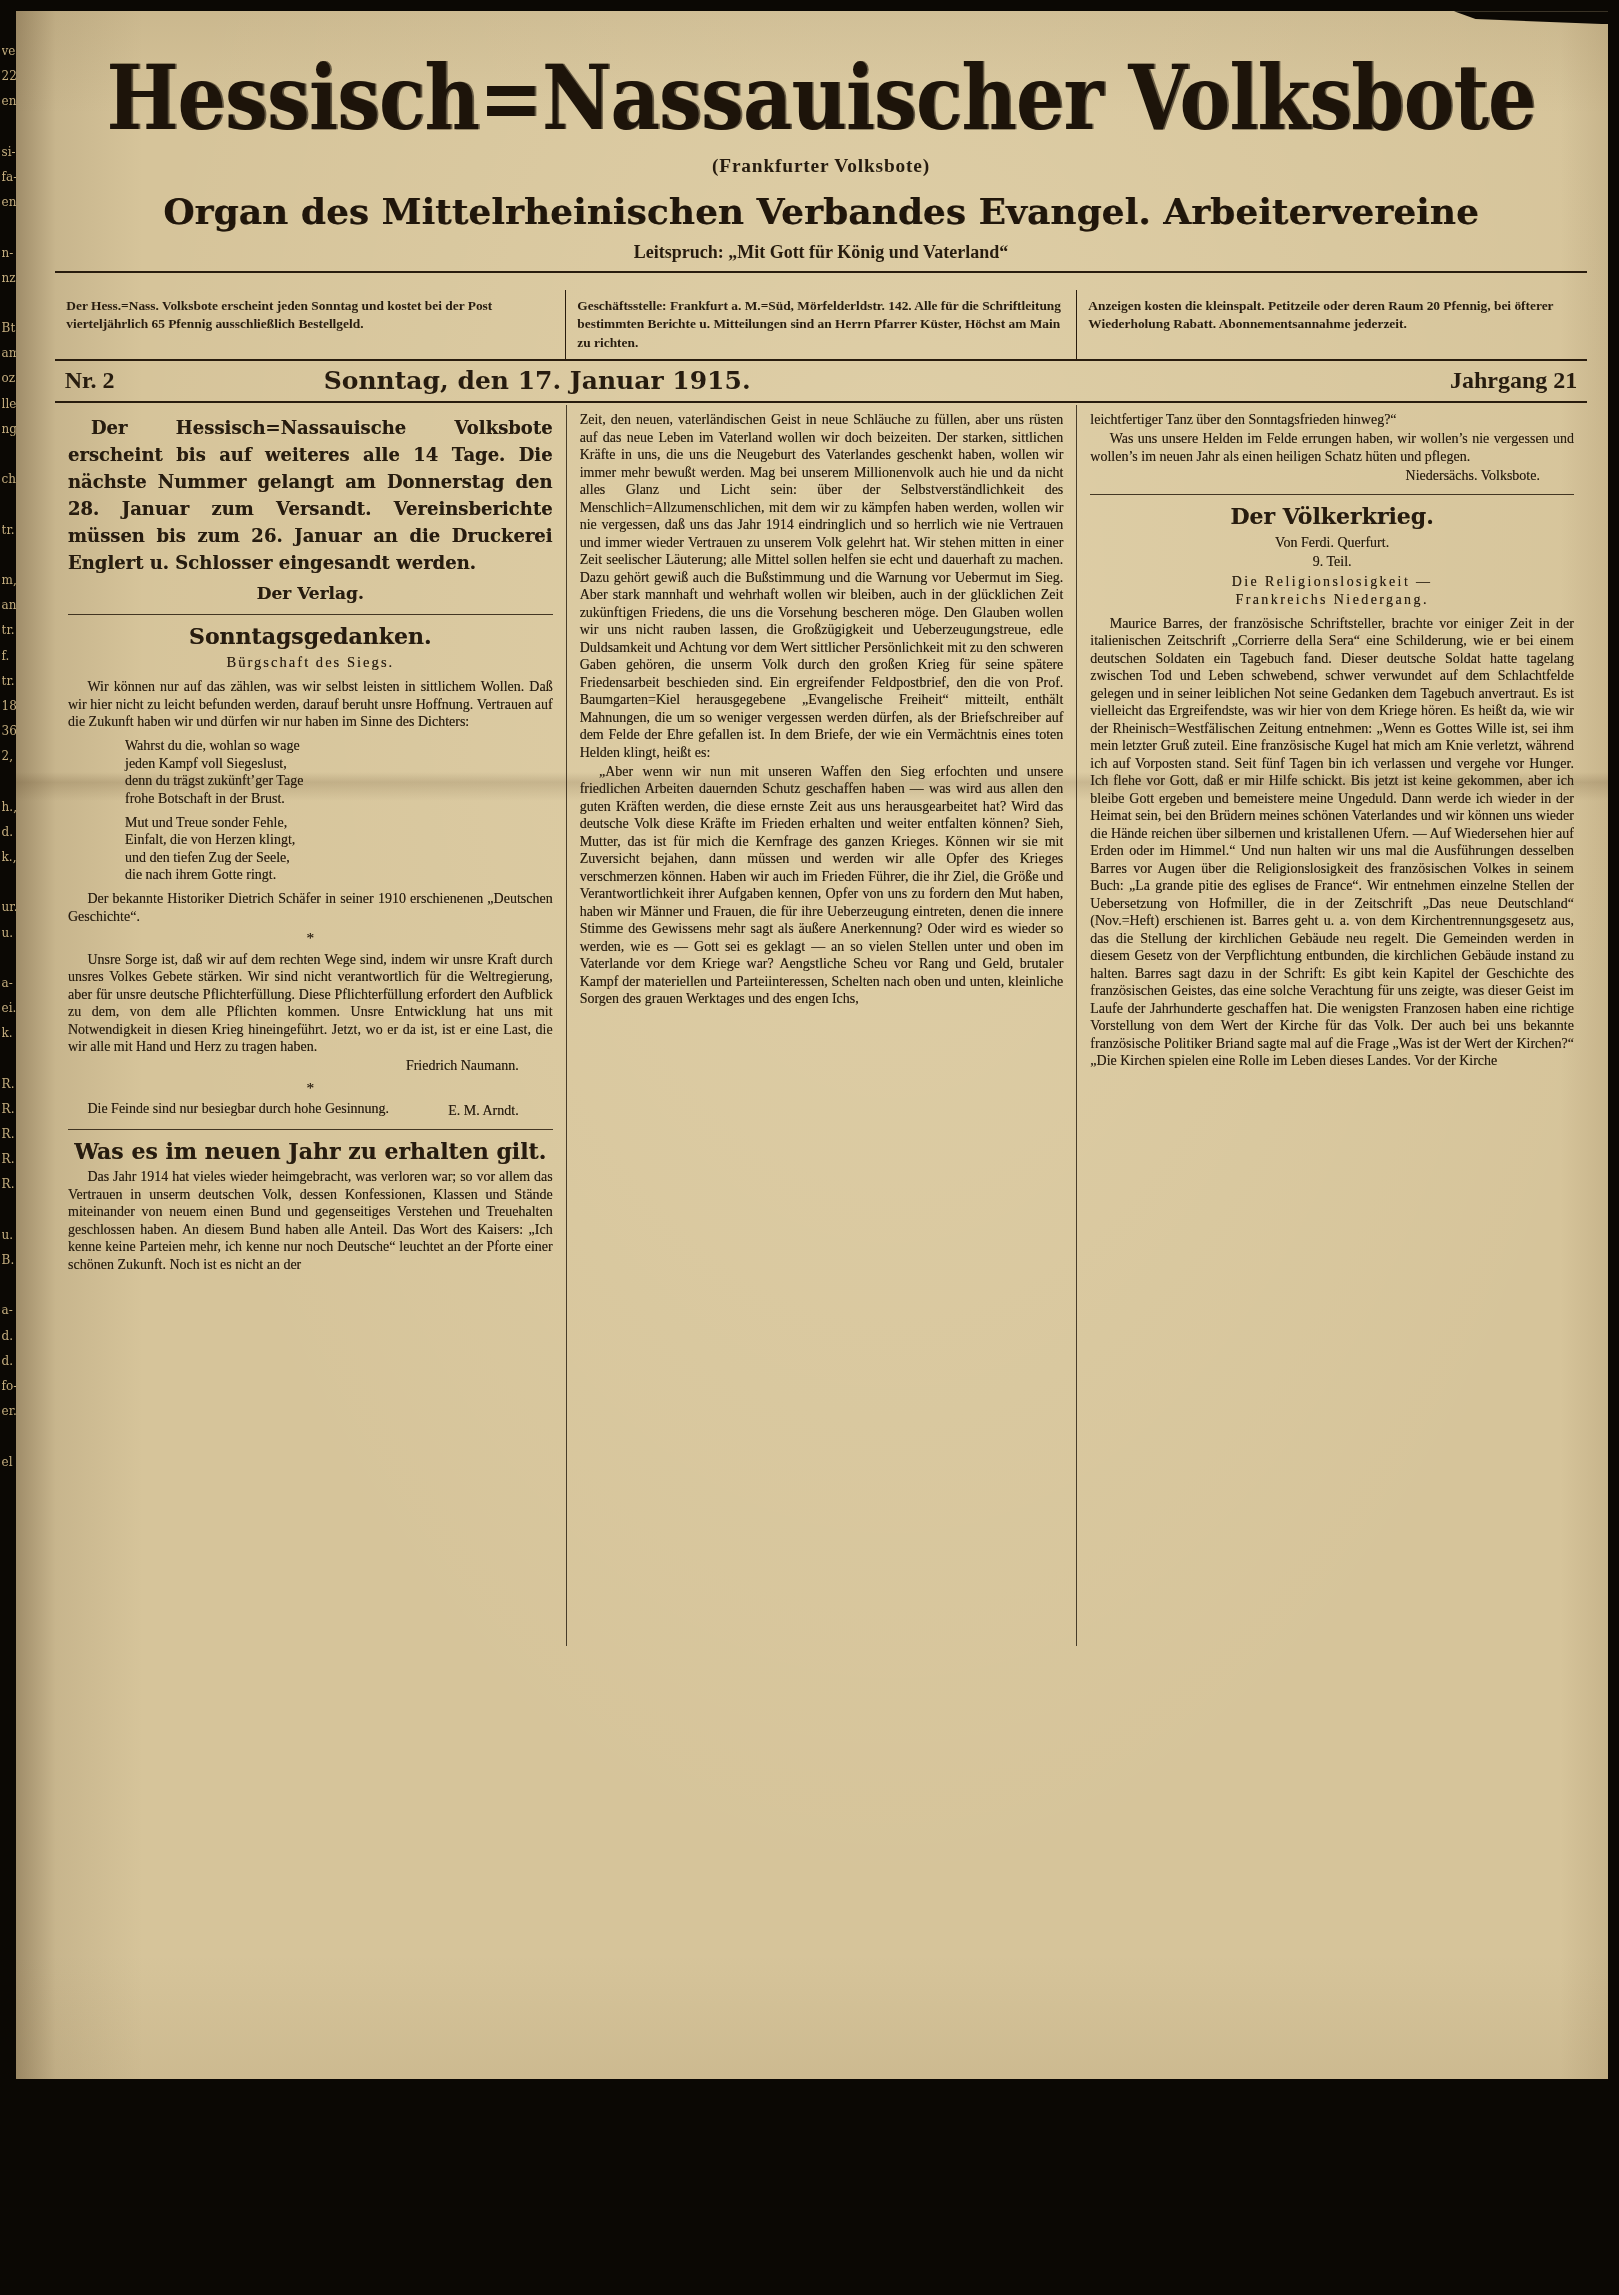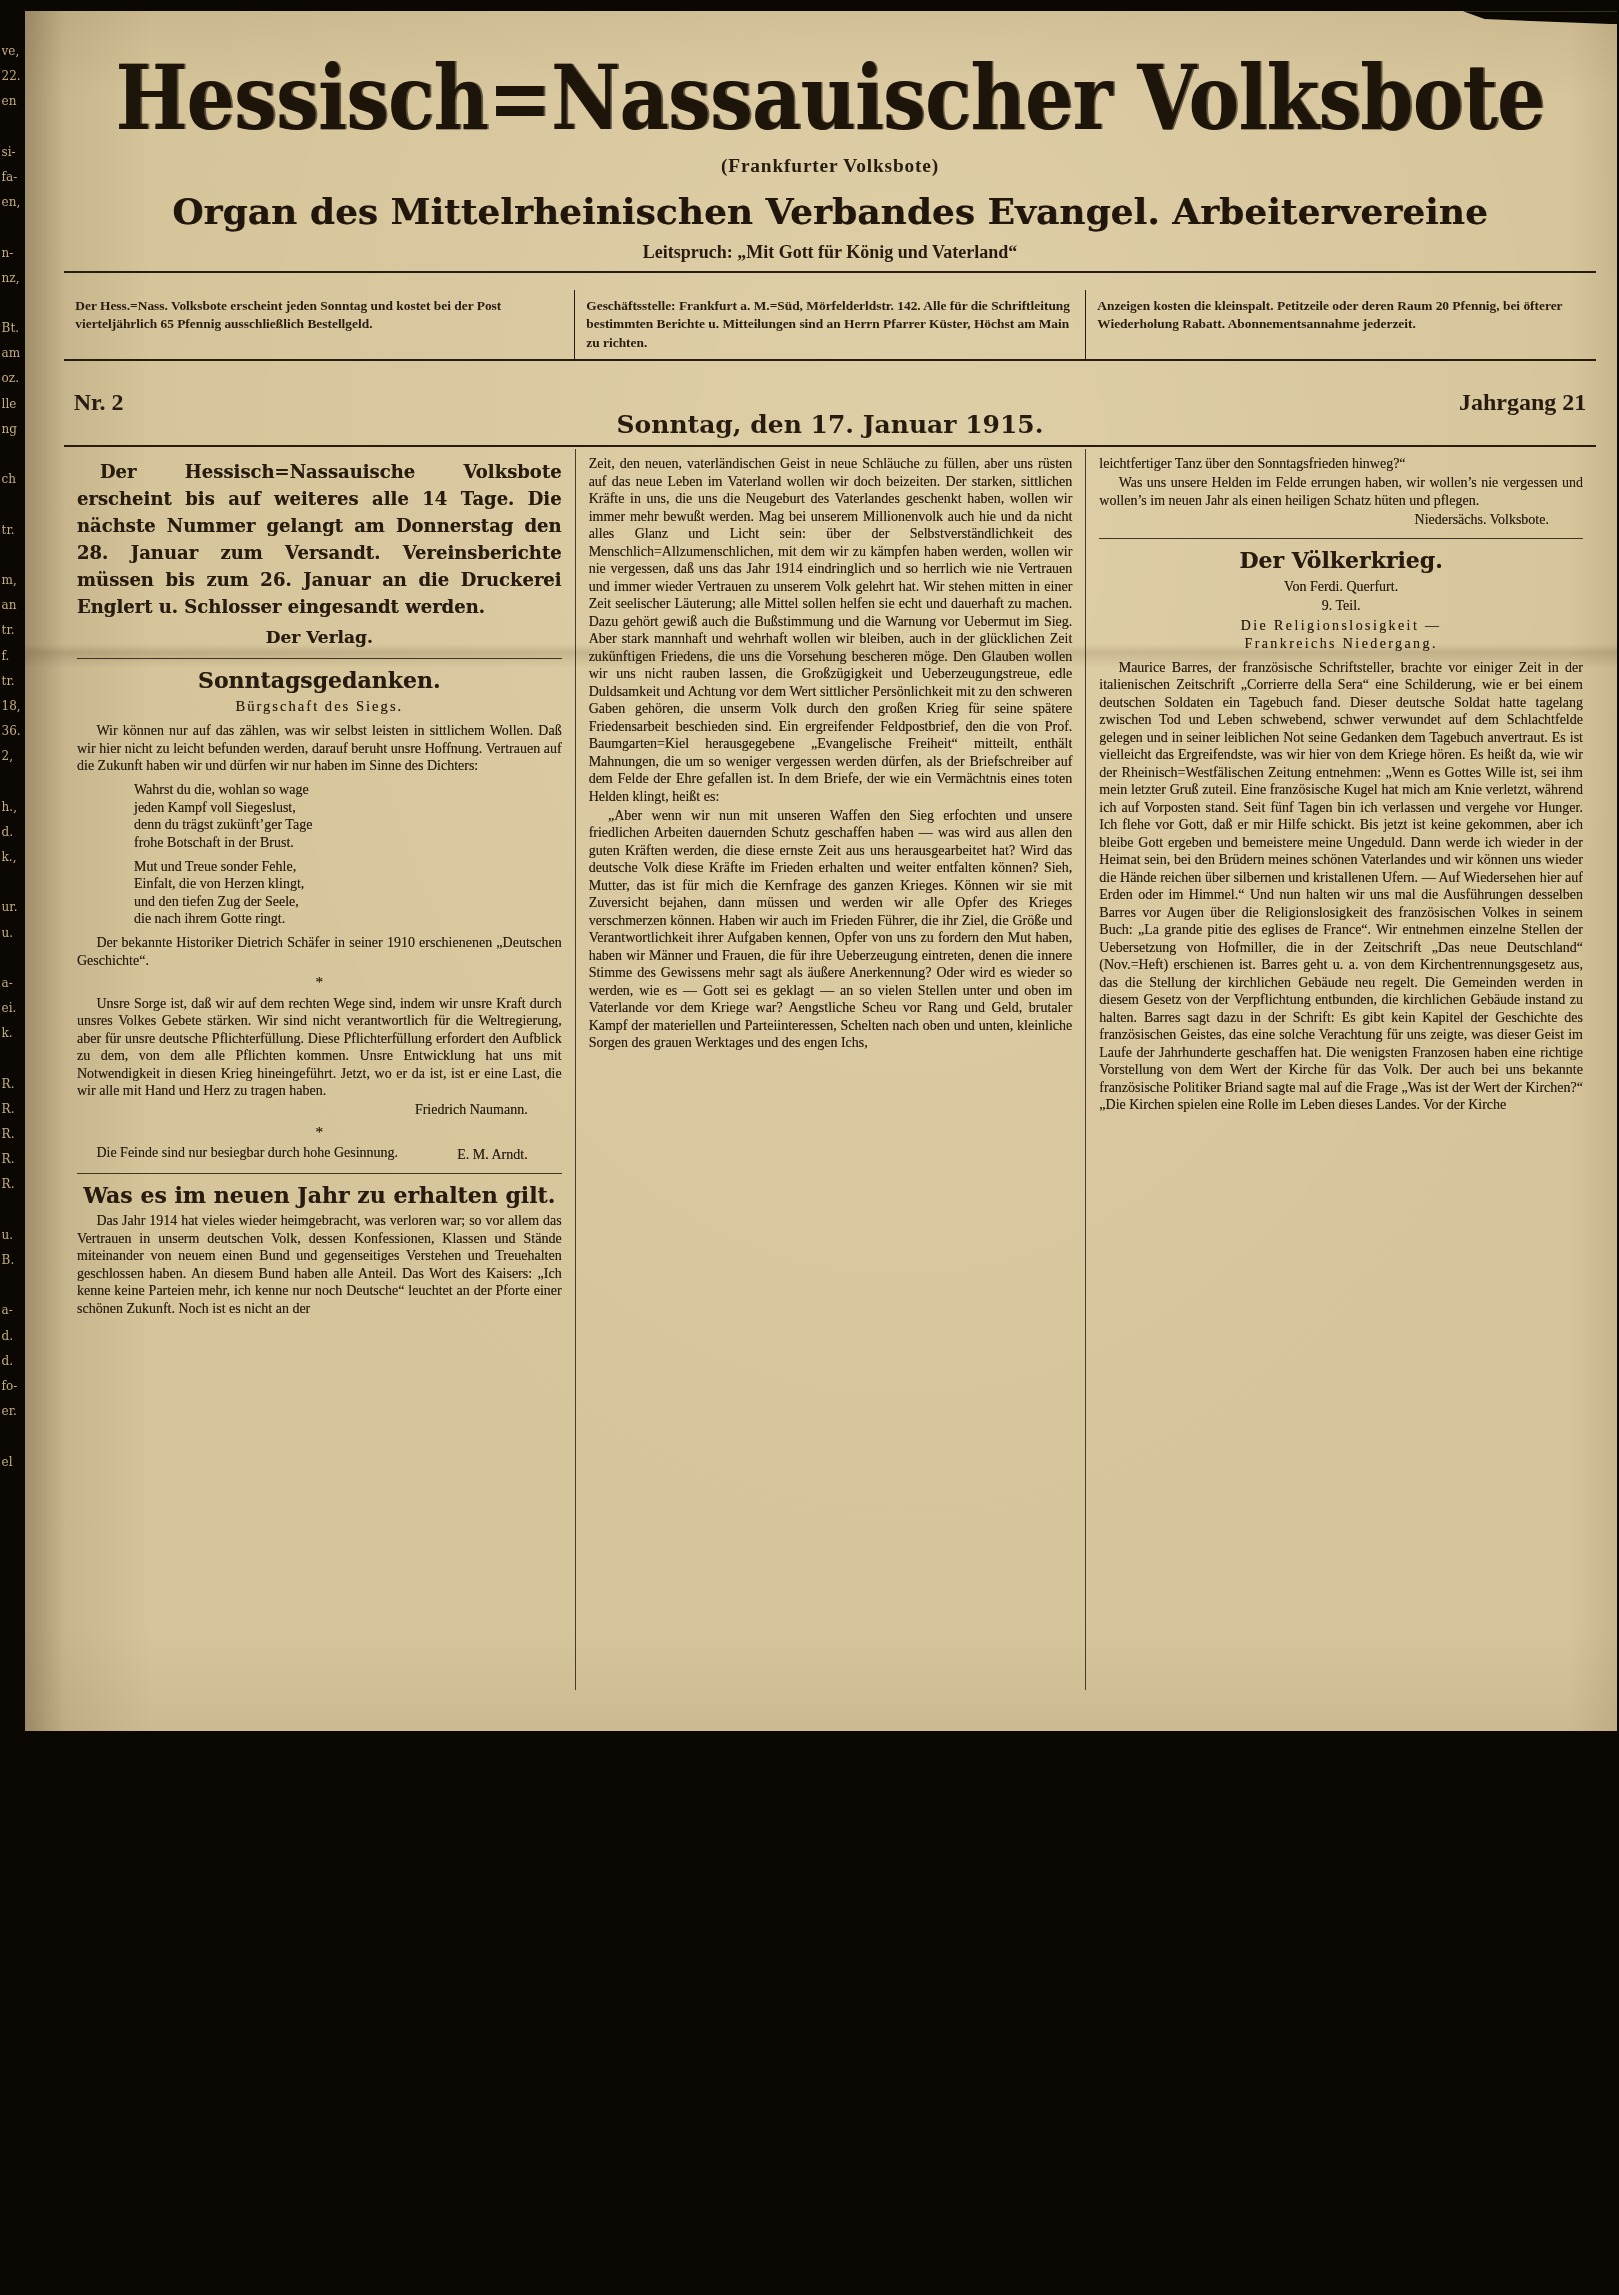--- a/index.html
+++ b/index.html
@@ -9,21 +9,21 @@
     font-family:"Liberation Serif", serif;
   }
   
   .edge-strip{
     position:absolute;left:1.6px;top:39px;width:24px;height:2219px;
     color:#c4ad7e;font-size:12px;line-height:2.1;white-space:pre-line;
     overflow:hidden;font-family:"DejaVu Serif", serif;
   }
   
   .paper{
-    position:absolute;left:25px;top:11.3px;width:1592px;height:1720px;
+    position:absolute;left:16px;top:11.3px;width:1592px;height:2068px;
     box-sizing:border-box;padding:14.6px 21px 0 39px;
     color:#271c0f;
     background:
       radial-gradient(ellipse at 55% 28%, rgba(255,246,216,.22), transparent 62%),
       linear-gradient(180deg, rgba(120,95,55,.12) 0%, transparent 5%, transparent 36.8%, rgba(95,72,40,.20) 37.3%, transparent 38.2%, transparent 94%, rgba(120,95,55,.10) 100%),
       linear-gradient(90deg, rgba(70,50,25,.38) 0%, rgba(70,50,25,.10) 2.5%, transparent 8%, transparent 97%, rgba(110,85,50,.14) 100%),
       #d6c49a;
   }
   .corner-tear{
     position:absolute;top:0;right:0;width:154px;height:13px;
@@ -48,21 +48,21 @@
   
   .infobar{display:flex;align-items:stretch;margin-top:17px;}
   .infobar .cell{
     flex:1;padding:6.5px 11.3px;font-size:13.4px;font-weight:bold;line-height:1.38;
     text-align:left;
   }
   .infobar .cell + .cell{border-left:1.6px solid #281c0e;}
   
   .dateline{display:flex;align-items:center;padding:5.7px 9.7px;}
   .dl-issue{font-weight:bold;font-size:24px;width:259px;}
-  .dl-date{font-weight:bold;font-size:25px;flex:1;text-align:center;font-family:"DejaVu Serif", serif;margin-top:44px;}
+  .dl-date{font-weight:bold;font-size:25px;flex:1;font-family:"DejaVu Serif", serif;}
   .dl-volume{font-weight:bold;font-size:24px;width:259px;text-align:right;}
   
   .columns{display:flex;height:1241px;overflow:hidden;margin-top:1.6px;}
   .col{
     width:33.333%;box-sizing:border-box;padding:6.5px 13px 0;
     font-size:14px;line-height:1.25;text-align:justify;color:#271c0f;
     text-shadow:0 0 0.3px rgba(39,28,15,.55);
   }
   .col + .col{border-left:1.6px solid rgba(35,25,12,.8);}
   .para{margin:0 0 1.6px;text-indent:19.4px;}

